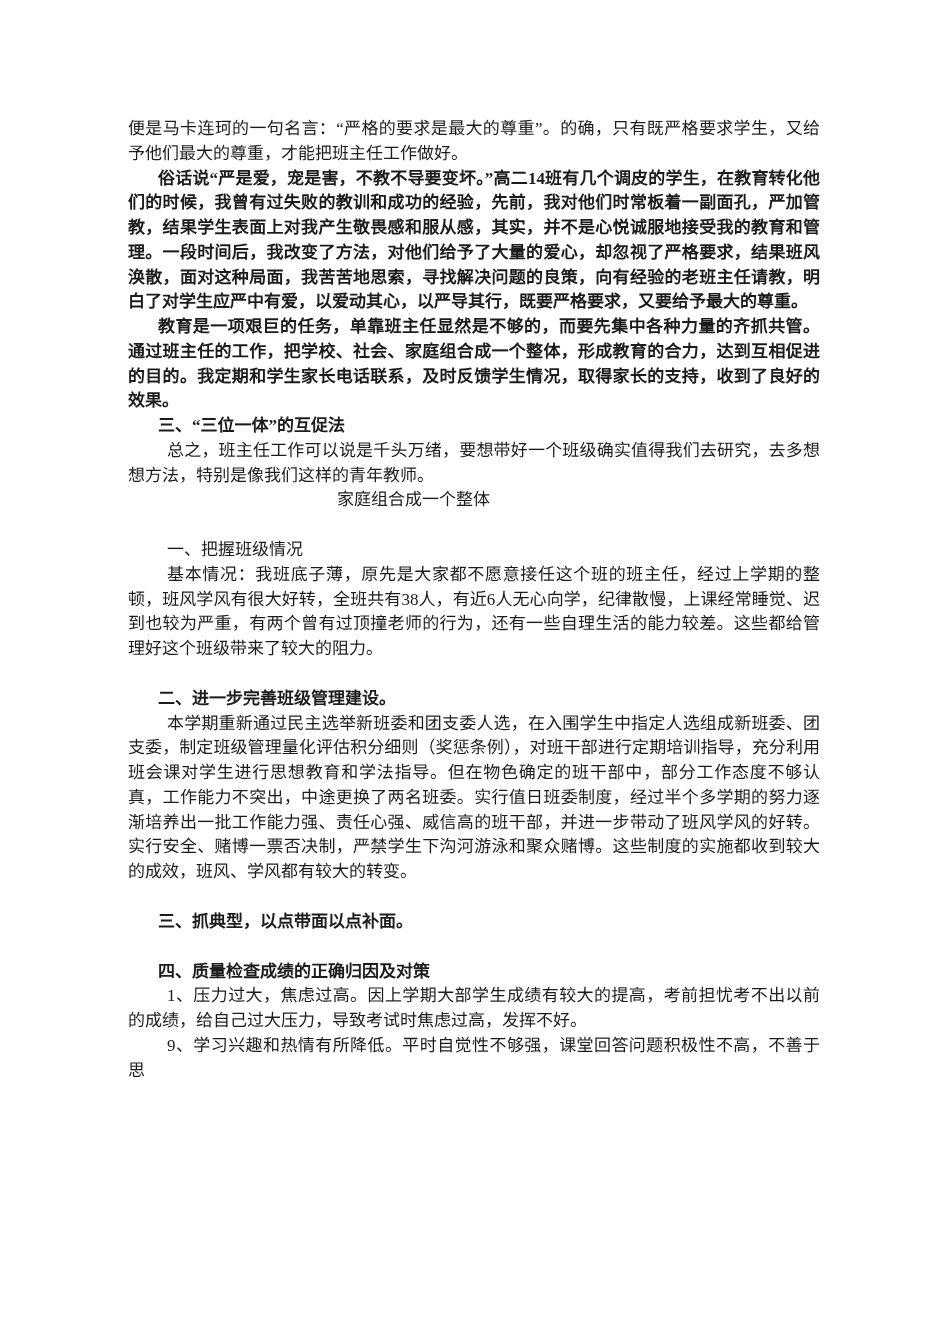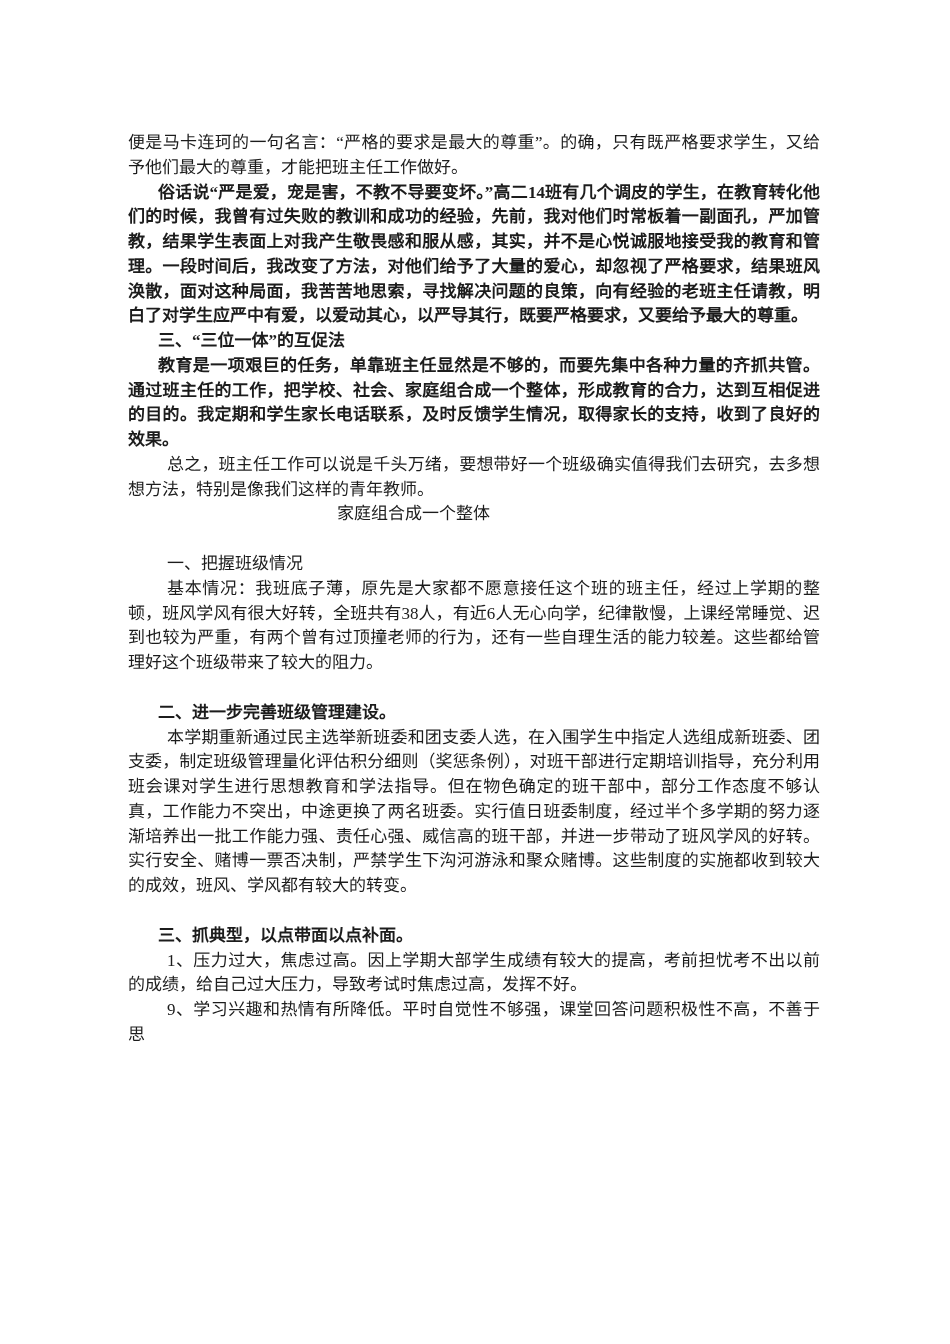--- a/index.html
+++ b/index.html
@@ -12,21 +12,21 @@
     width: 950px;
     height: 1344px;
     background: #ffffff;
     overflow: hidden;
     font-family: "Liberation Serif", "DejaVu Serif", serif;
     color: #1c1c1c;
   }
   .content {
     position: absolute;
     left: 128px;
-    top: 131px;
+    top: 117px;
     width: 692px;
     font-size: 17px;
     line-height: 24.75px;
   }
   .content p {
     margin: 0;
     padding: 0;
     text-align: justify;
   }
   
@@ -40,31 +40,32 @@
   .g2 { margin-top: 50px !important; }
 </style>
 </head>
 <body>
 
 <div class="page">
   <div class="content">
 
     <p class="i0">便是马卡连珂的一句名言：“严格的要求是最大的尊重”。的确，只有既严格要求学生，又给予他们最大的尊重，才能把班主任工作做好。</p>
     <p class="i2">俗话说“严是爱，宠是害，不教不导要变坏。”高二14班有几个调皮的学生，在教育转化他们的时候，我曾有过失败的教训和成功的经验，先前，我对他们时常板着一副面孔，严加管教，结果学生表面上对我产生敬畏感和服从感，其实，并不是心悦诚服地接受我的教育和管理。一段时间后，我改变了方法，对他们给予了大量的爱心，却忽视了严格要求，结果班风涣散，面对这种局面，我苦苦地思索，寻找解决问题的良策，向有经验的老班主任请教，明白了对学生应严中有爱，以爱动其心，以严导其行，既要严格要求，又要给予最大的尊重。</p>
+    <p class="i2">教育是一项艰巨的任务，单靠班主任显然是不够的，而要先集中各种力量的齐抓共管。通过班主任的工作，把学校、社会、家庭组合成一个整体，形成教育的合力，达到互相促进的目的。我定期和学生家长电话联系，及时反馈学生情况，取得家长的支持，收到了良好的效果。</p>
     <p class="i2">三、“三位一体”的互促法</p>
-    <p class="i2">教育是一项艰巨的任务，单靠班主任显然是不够的，而要先集中各种力量的齐抓共管。通过班主任的工作，把学校、社会、家庭组合成一个整体，形成教育的合力，达到互相促进的目的。我定期和学生家长电话联系，及时反馈学生情况，取得家长的支持，收到了良好的效果。</p>
     <p class="i2l">总之，班主任工作可以说是千头万绪，要想带好一个班级确实值得我们去研究，去多想想方法，特别是像我们这样的青年教师。</p>
 
     <p class="title-line">家庭组合成一个整体</p>
 
     <p class="i2l g1">一、把握班级情况</p>
     <p class="i2l">基本情况：我班底子薄，原先是大家都不愿意接任这个班的班主任，经过上学期的整顿，班风学风有很大好转，全班共有38人，有近6人无心向学，纪律散慢，上课经常睡觉、迟到也较为严重，有两个曾有过顶撞老师的行为，还有一些自理生活的能力较差。这些都给管理好这个班级带来了较大的阻力。</p>
 
     <p class="i2 g1">二、进一步完善班级管理建设。</p>
     <p class="i2l">本学期重新通过民主选举新班委和团支委人选，在入围学生中指定人选组成新班委、团支委，制定班级管理量化评估积分细则（奖惩条例），对班干部进行定期培训指导，充分利用班会课对学生进行思想教育和学法指导。但在物色确定的班干部中，部分工作态度不够认真，工作能力不突出，中途更换了两名班委。实行值日班委制度，经过半个多学期的努力逐渐培养出一批工作能力强、责任心强、威信高的班干部，并进一步带动了班风学风的好转。实行安全、赌博一票否决制，严禁学生下沟河游泳和聚众赌博。这些制度的实施都收到较大的成效，班风、学风都有较大的转变。</p>
 
     <p class="i2 g1">三、抓典型，以点带面以点补面。</p>
 
+    <p class="i2 g1">四、质量检查成绩的正确归因及对策</p>
     <p class="i2l">1、压力过大，焦虑过高。因上学期大部学生成绩有较大的提高，考前担忧考不出以前的成绩，给自己过大压力，导致考试时焦虑过高，发挥不好。</p>
     <p class="i2l">9、学习兴趣和热情有所降低。平时自觉性不够强，课堂回答问题积极性不高，不善于思</p>
 
   </div>
 </div>
 
 </body></html>

